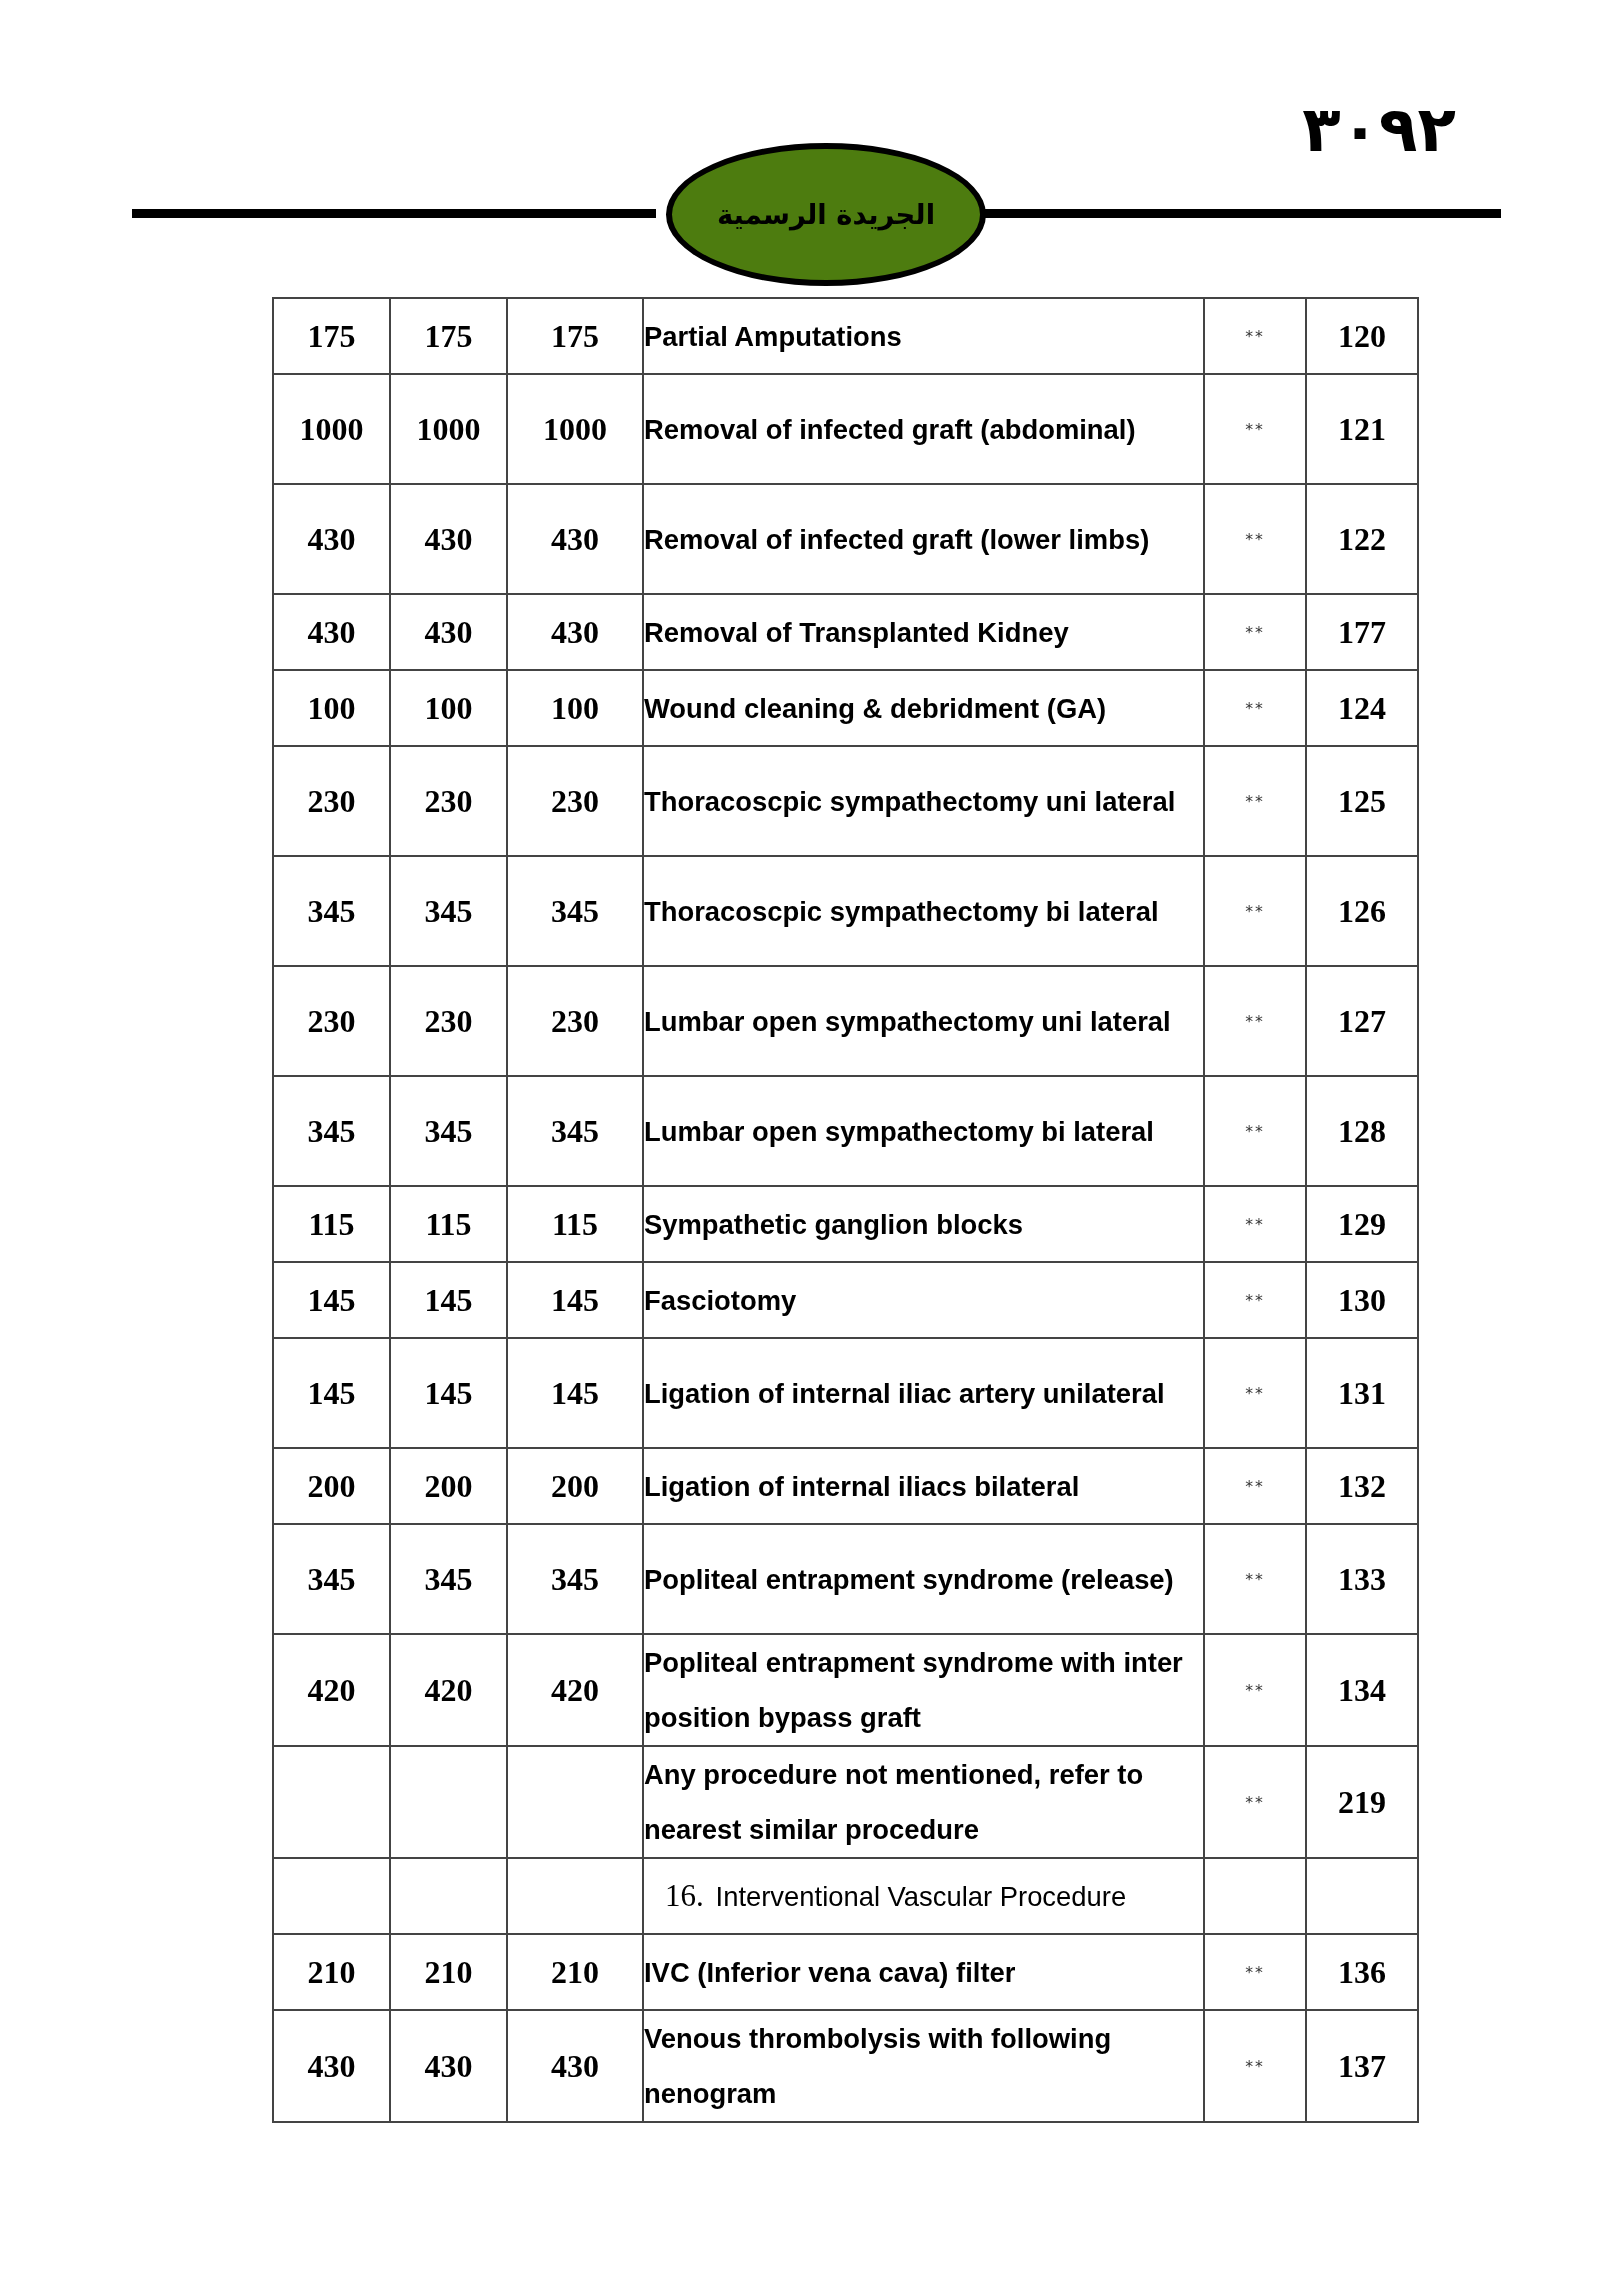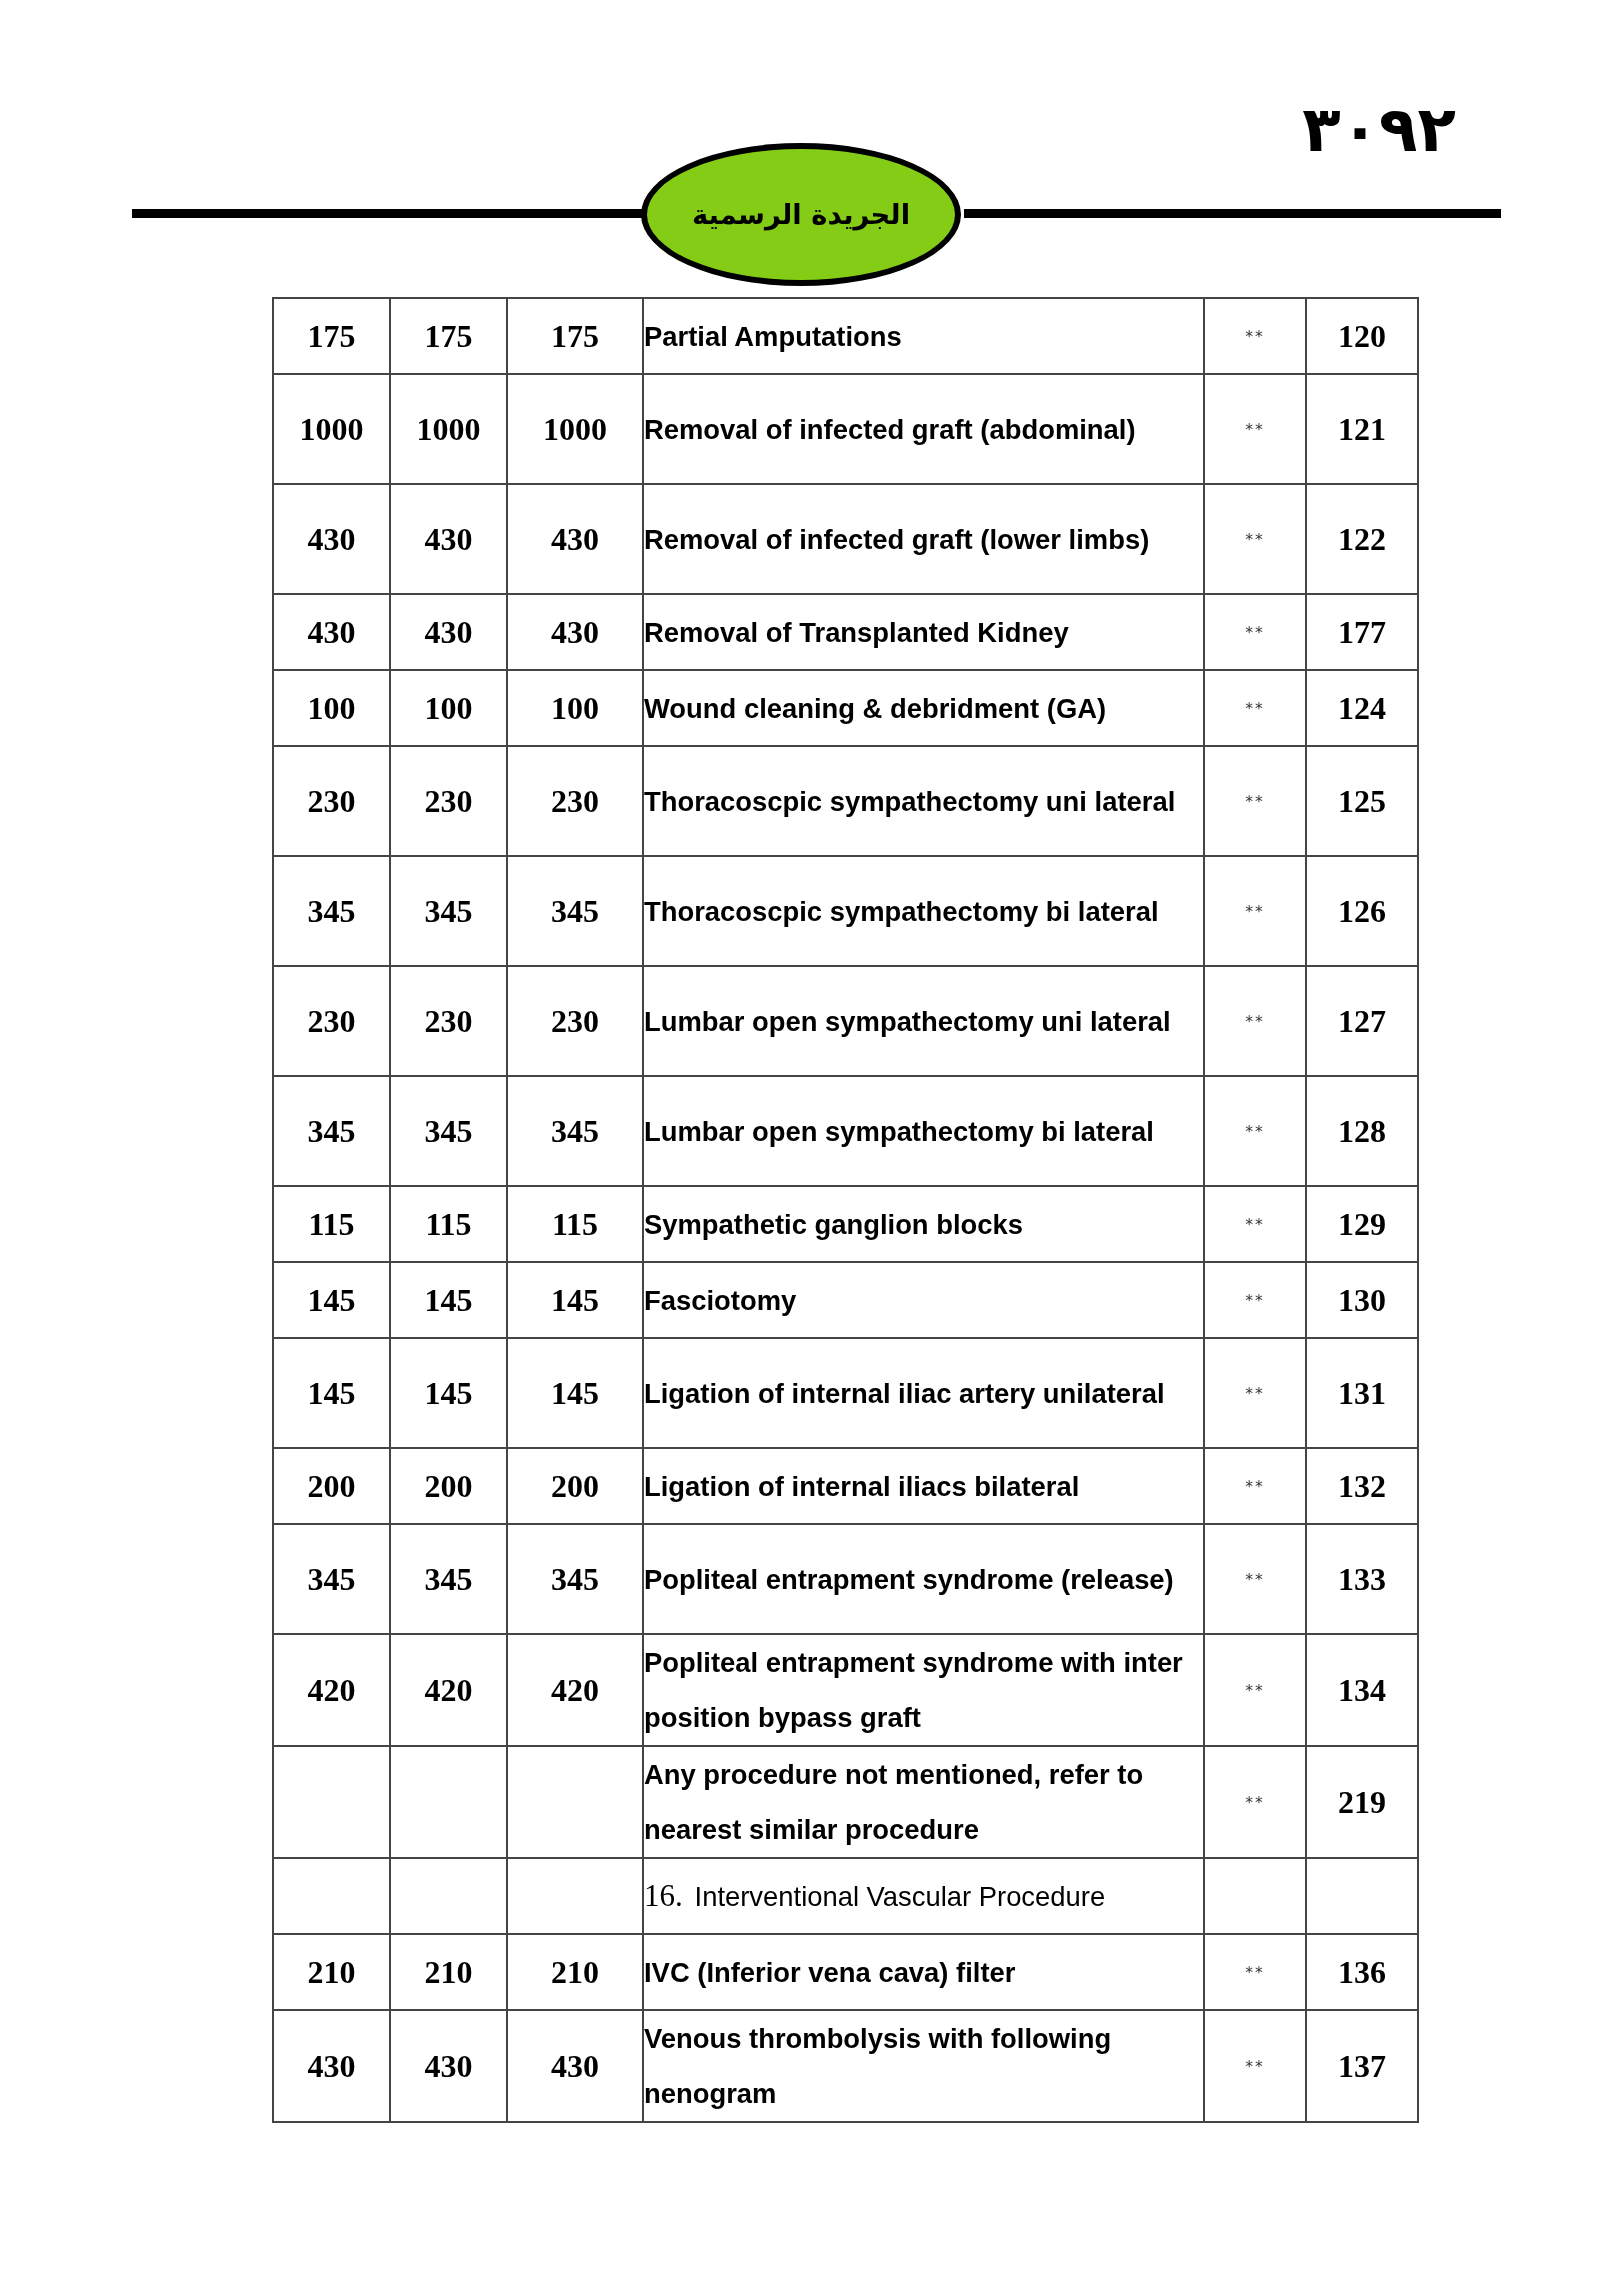--- a/index.html
+++ b/index.html
@@ -8,22 +8,22 @@
     position: absolute; top: 98px; right: 165px;
     font-family: "DejaVu Sans", sans-serif; font-weight: bold; font-size: 63px;
     letter-spacing: 13.7px; direction: rtl; line-height: 1;
   }
   .rule {
     position: absolute; top: 209px; height: 8.8px; background: #000;
   }
   .rule.left { left: 132px; width: 524px; }
   .rule.right { left: 964px; width: 537px; }
   .masthead {
-    position: absolute; left: 641px; top: 143px; width: 308px; height: 131px;
-    border: 6.9px solid #000; border-radius: 50%; background: #84cc16;
+    position: absolute; left: 666px; top: 143px; width: 308px; height: 131px;
+    border: 6.9px solid #000; border-radius: 50%; background: #4d7c0f;
     display: flex; align-items: center; justify-content: center;
   }
   .masthead span {
     font-family: "DejaVu Sans", sans-serif; font-weight: bold; font-size: 27.4px;
     direction: rtl;
   }
   table.fees {
     position: absolute; left: 272px; top: 297px; width: 1144px;
     border-collapse: collapse; table-layout: fixed;
   }
@@ -38,21 +38,21 @@
   }
   td.desc {
     font-family: "Liberation Sans", sans-serif; font-weight: bold; font-size: 27.4px;
     line-height: 55px; padding-left: 15.7px; padding-right: 11.8px; border-radius: 25px;
   }
   td.section-title {
     font-family: "Liberation Sans", sans-serif; font-weight: normal; font-size: 27.4px;
     padding-left: 15.7px;
   }
   td.section-title .sec-num {
-    font-family: "Liberation Serif", serif; font-size: 31px; margin-right: 11.8px;
+    font-family: "Liberation Serif", serif; font-size: 31px; margin-right: 11.8px; margin-left: 21px;
   }
   td.mark {
     text-align: center; font-family: "DejaVu Sans", sans-serif; font-size: 15.7px;
     color: #333; letter-spacing: 2px;
   }
 </style>
 </head>
 <body>
 
 <div class="page-number">٣٠٩٢</div>

